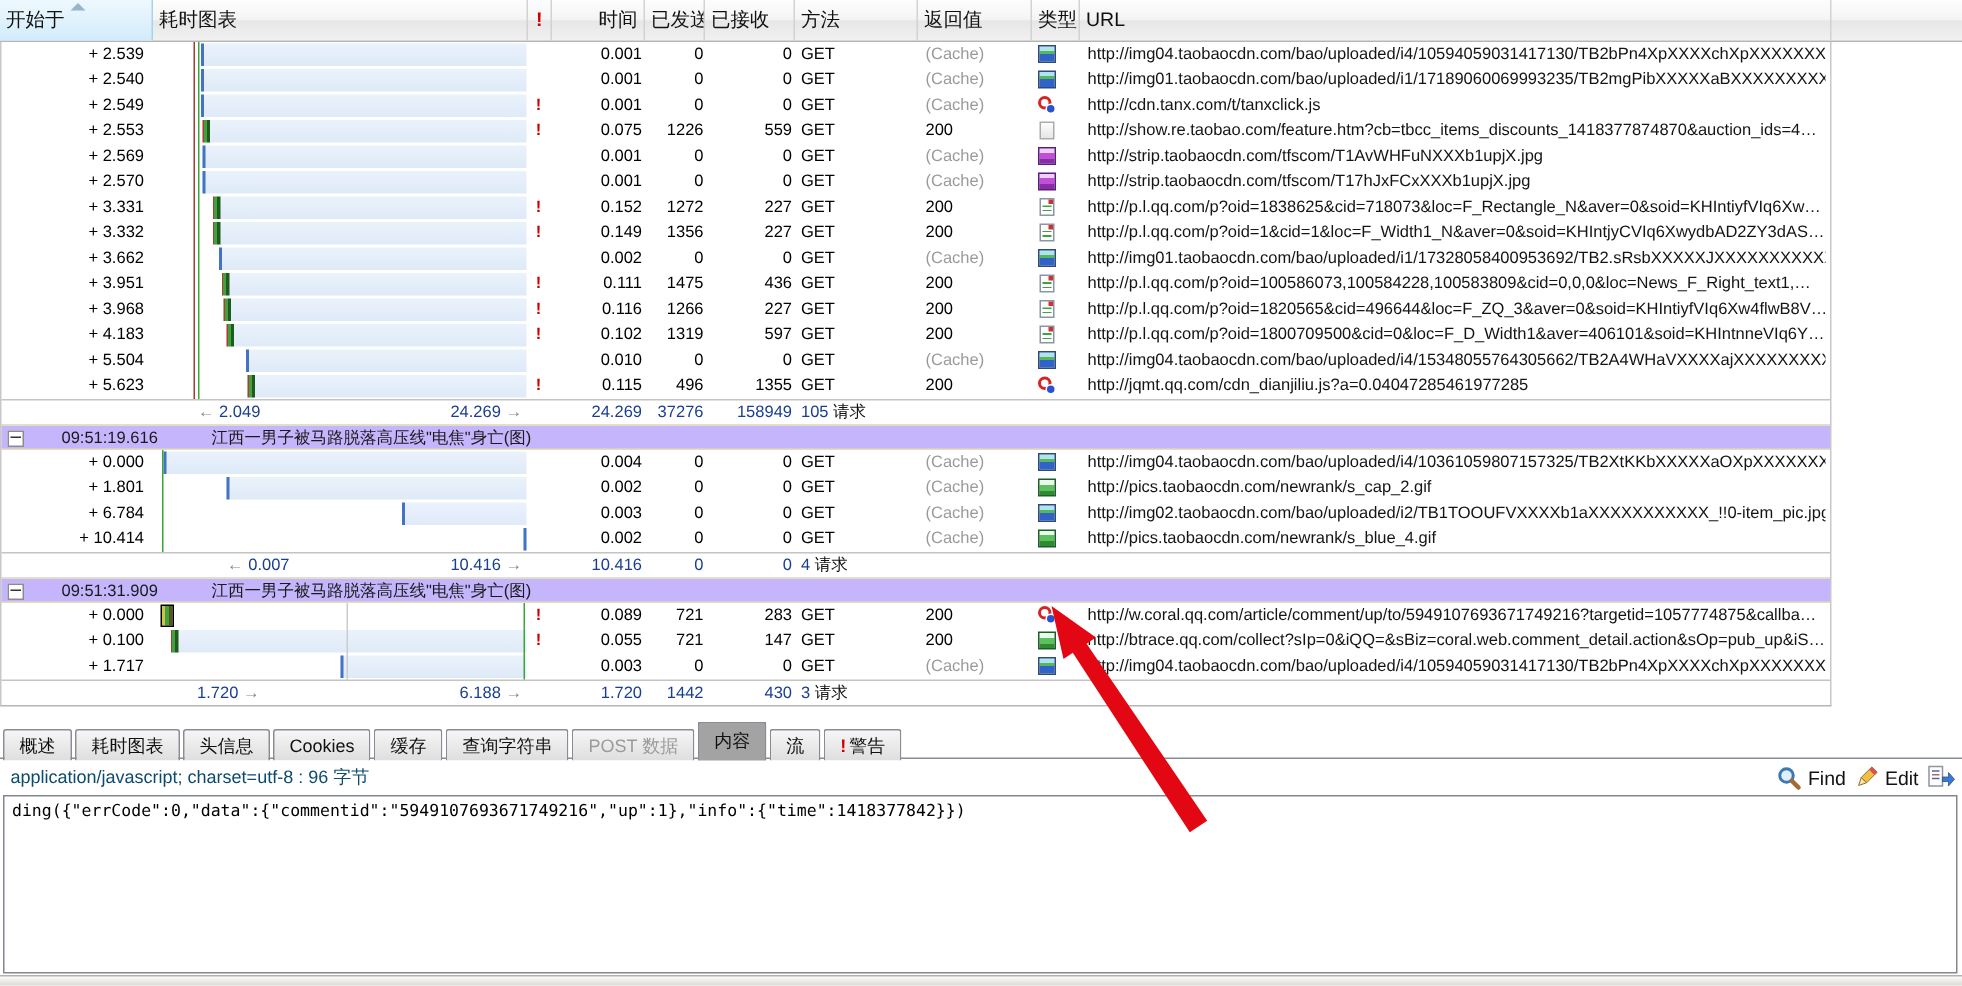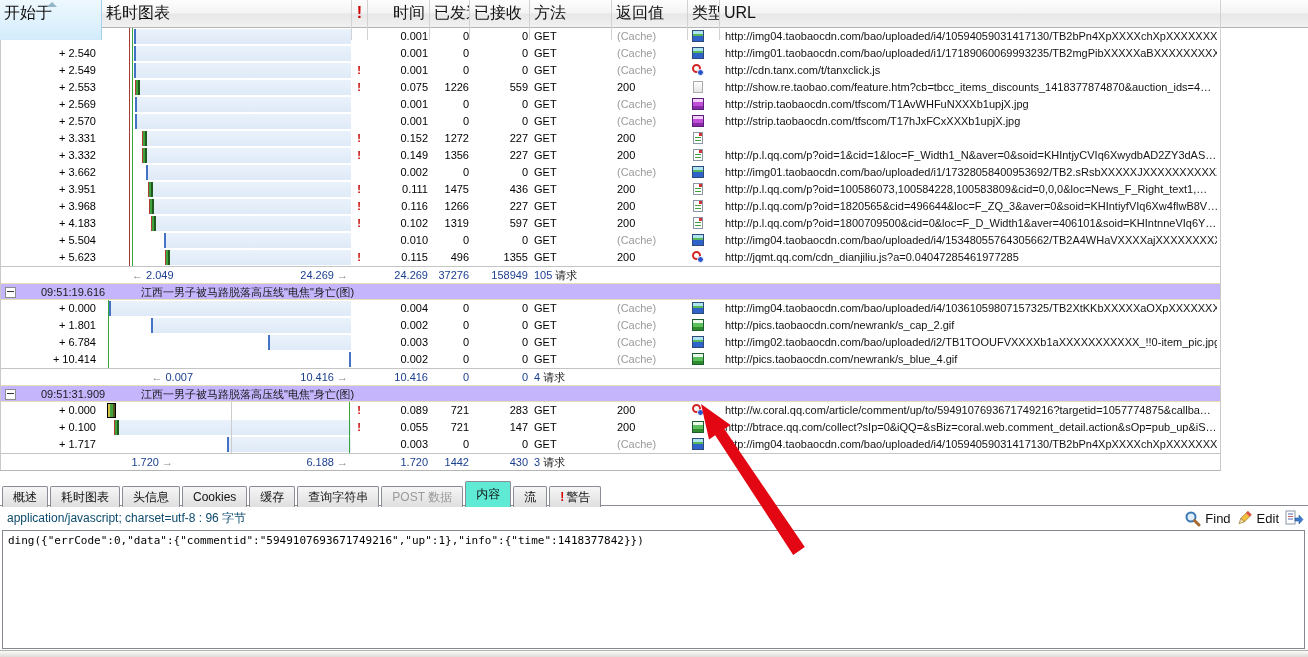--- a/index.html
+++ b/index.html
@@ -2,22 +2,22 @@
 <html><head>
 <meta charset="utf-8">
 <style>
   html,body{margin:0;padding:0}
   body{width:1308px;height:657px;background:#fff;position:relative;overflow:hidden;
        font-family:"Liberation Sans","DejaVu Sans",sans-serif;font-size:11px;color:#000;}
   
   .thead{position:absolute;top:0;left:0;width:1308px;height:27px;
          background:linear-gradient(#fdfdfd,#f4f4f4 48%,#e7e7e7 52%,#f1f1f1);
          border-bottom:1px solid #b5b5b5;z-index:5}
-  .hcell{position:absolute;top:0;height:40px;line-height:26px;box-sizing:border-box;
-         border-right:1px solid #d2d2d2;padding:0 4px;font-size:16px;color:#111;white-space:nowrap;overflow:hidden}
+  .hcell{position:absolute;top:0;height:27px;line-height:26px;box-sizing:border-box;
+         border-right:1px solid #d2d2d2;padding:0 4px;font-size:13px;color:#111;white-space:nowrap;overflow:hidden}
   .hcell.sorted{background:linear-gradient(#eef8fe,#d2ecfb);border-right:1px solid #a5d2ec}
   .sortmark{position:absolute;left:47px;top:2px;width:0;height:0;
             border-left:5px solid transparent;border-right:5px solid transparent;border-bottom:5px solid #95b6c7}
   .h-start{left:0;width:102px}.h-chart{left:102px;width:250px}
   .h-warn{left:352px;width:16px;text-align:center;color:#c00;font-weight:bold}
   .h-time{left:368px;width:62px;text-align:right}.h-sent{left:430px;width:40px;text-align:right}
   .h-recv{left:470px;width:60px;}.h-method{left:530px;width:82px}
   .h-status{left:612px;width:76px}.h-type{left:688px;width:32px}.h-url{left:720px;width:501px}
   
   .tbody{position:absolute;top:28px;left:0;width:1221px;border-left:1px solid #c8c8c8;border-right:1px solid #c8c8c8;box-sizing:border-box}
@@ -62,21 +62,21 @@
   .t-page-text::before{content:"";position:absolute;right:0;top:0;width:3px;height:3px;background:#d03030}
   .t-page-text::after{content:"";position:absolute;left:1px;right:1px;top:4px;bottom:1px;
       background:repeating-linear-gradient(180deg,#3fa23f 0 1px,transparent 1px 3px)}
   .t-script-js::before{content:"";position:absolute;left:0;top:0;width:5px;height:5px;border:2px solid #d42525;border-radius:50%;background:#fff}
   .t-script-js::after{content:"";position:absolute;right:0;bottom:0;width:5px;height:5px;background:#2a52cc;border:1px solid #fff;border-radius:50%}
   
   .tabstrip{position:absolute;top:481px;left:0;width:1308px;height:25px;z-index:4;white-space:nowrap}
   .tab{position:relative;display:inline-block;height:20px;line-height:20px;margin:4px 0 0 2px;padding:0 10px;
        border:1px solid #898c95;border-bottom:none;border-radius:2px 2px 0 0;
        background:linear-gradient(#f6f6f6,#dedede);font-size:12px;vertical-align:bottom;color:#111}
-  .tab.active{height:25px;margin-top:0;line-height:24px;background:#5eead4;z-index:6}
+  .tab.active{height:25px;margin-top:0;line-height:24px;background:#a3a3a3;z-index:6}
   .tab.disabled{color:#9b9b9b}
   .warnmark{color:#d00000;font-weight:bold;margin-right:2px}
   .tabpage{position:absolute;top:505px;left:0;width:1308px;height:145px;background:#fff;border-top:1px solid #898c95;z-index:3}
   .metaline{position:absolute;top:507px;left:0;width:1308px;height:22px;z-index:4}
   .metatext{position:absolute;left:7px;top:0;line-height:22px;font-size:12px;color:#0c4a6e}
   .tools{position:absolute;right:4px;top:0;height:22px;display:flex;align-items:center;gap:5px;font-size:13px;color:#111;z-index:5}
   .toolbtn{display:flex;align-items:center;gap:4px;cursor:default}
   .contentbox{position:absolute;top:530px;left:2px;width:1303px;height:119px;box-sizing:border-box;
       border:1px solid #828790;background:#fff;padding:3px 5px;z-index:4;
       font-family:"DejaVu Sans Mono","Liberation Mono",monospace;font-size:11px;color:#000;white-space:pre-wrap;overflow:hidden}
@@ -198,20 +198,21 @@
         <div class="tick multi" style="left: 141.282px;"></div>
         <div class="cell c-warn">!</div>
         <div class="cell c-time">0.152</div>
         <div class="cell c-sent">1272</div>
         <div class="cell c-recv">227</div>
         <div class="cell c-method">GET</div>
         <div class="cell c-status">200</div>
         <div class="cell" style="left: 689px; width: 20px;">
           <span class="ticon t-page-text"></span>
         </div>
+        <div class="cell c-url">http://p.l.qq.com/p?oid=1838625&amp;cid=718073&amp;loc=F_Rectangle_N&amp;aver=0&amp;soid=KHIntiyfVIq6Xw…</div>
       </div>
       <div class="trow">
         <div class="cell c-start">+ 3.332</div>
         <div class="slab" style="left: 141.292px; width: 208.708px;"></div>
         <div class="tick multi" style="left: 141.292px;"></div>
         <div class="cell c-warn">!</div>
         <div class="cell c-time">0.149</div>
         <div class="cell c-sent">1356</div>
         <div class="cell c-recv">227</div>
         <div class="cell c-method">GET</div>

